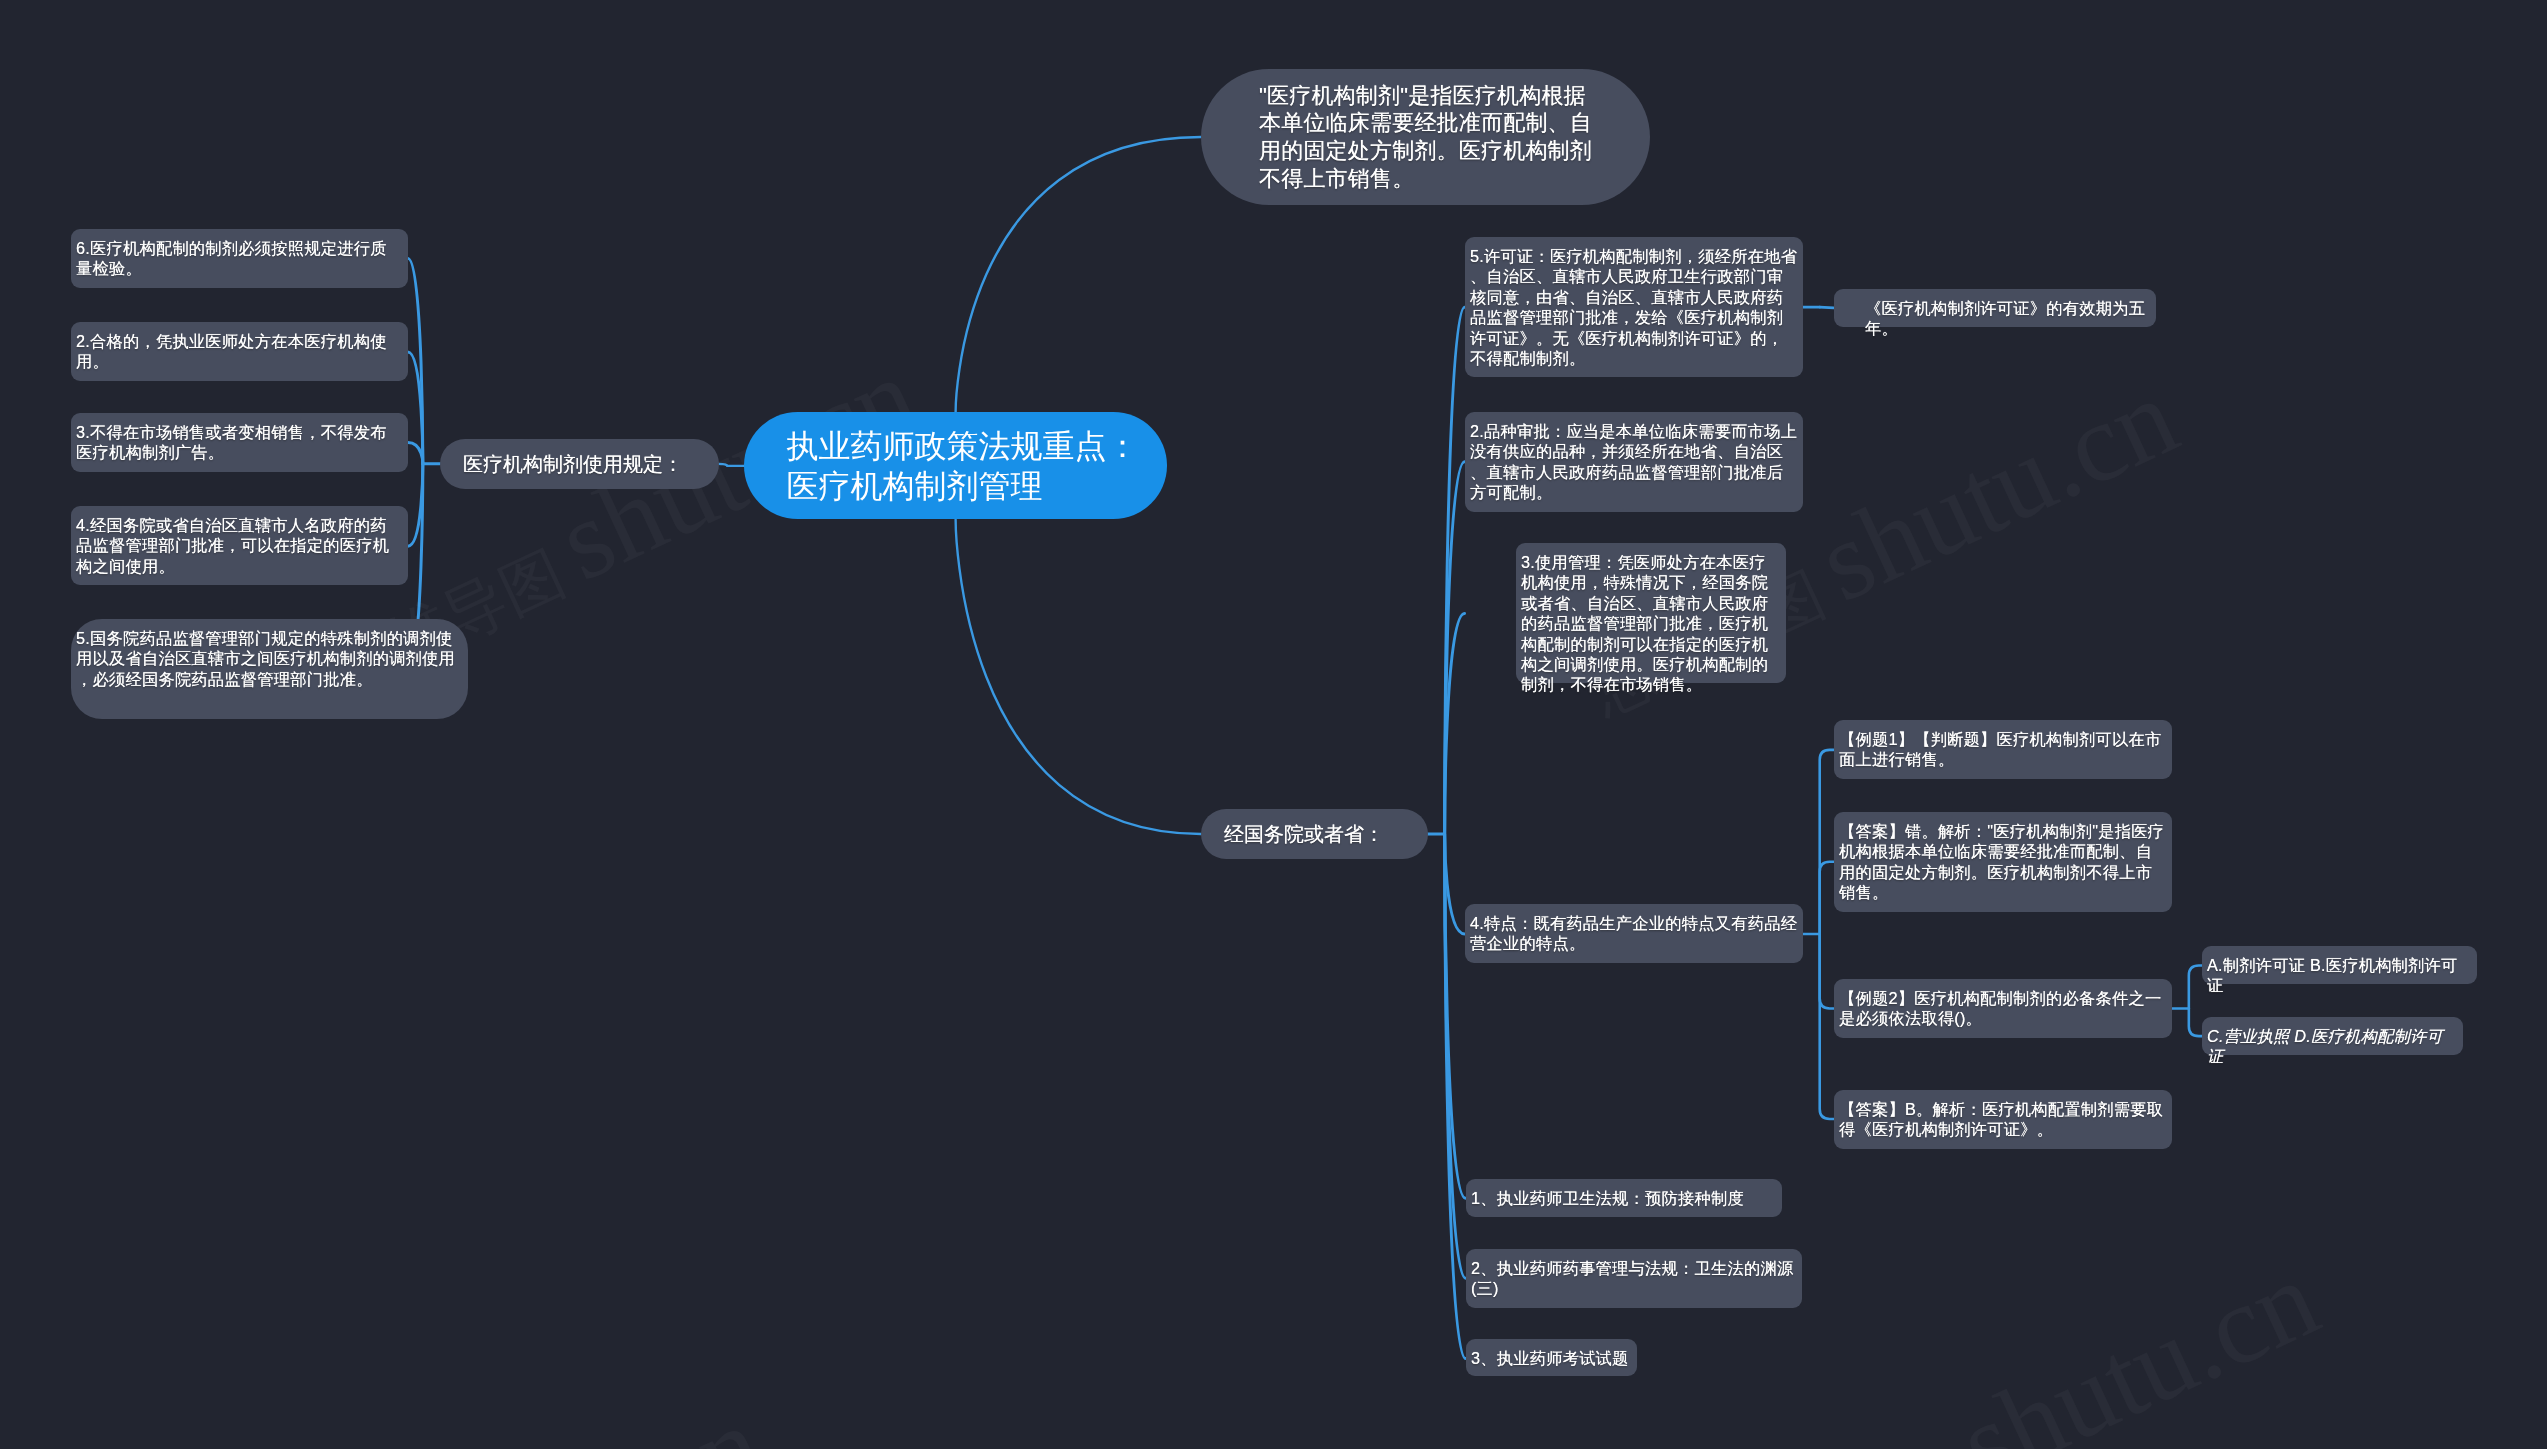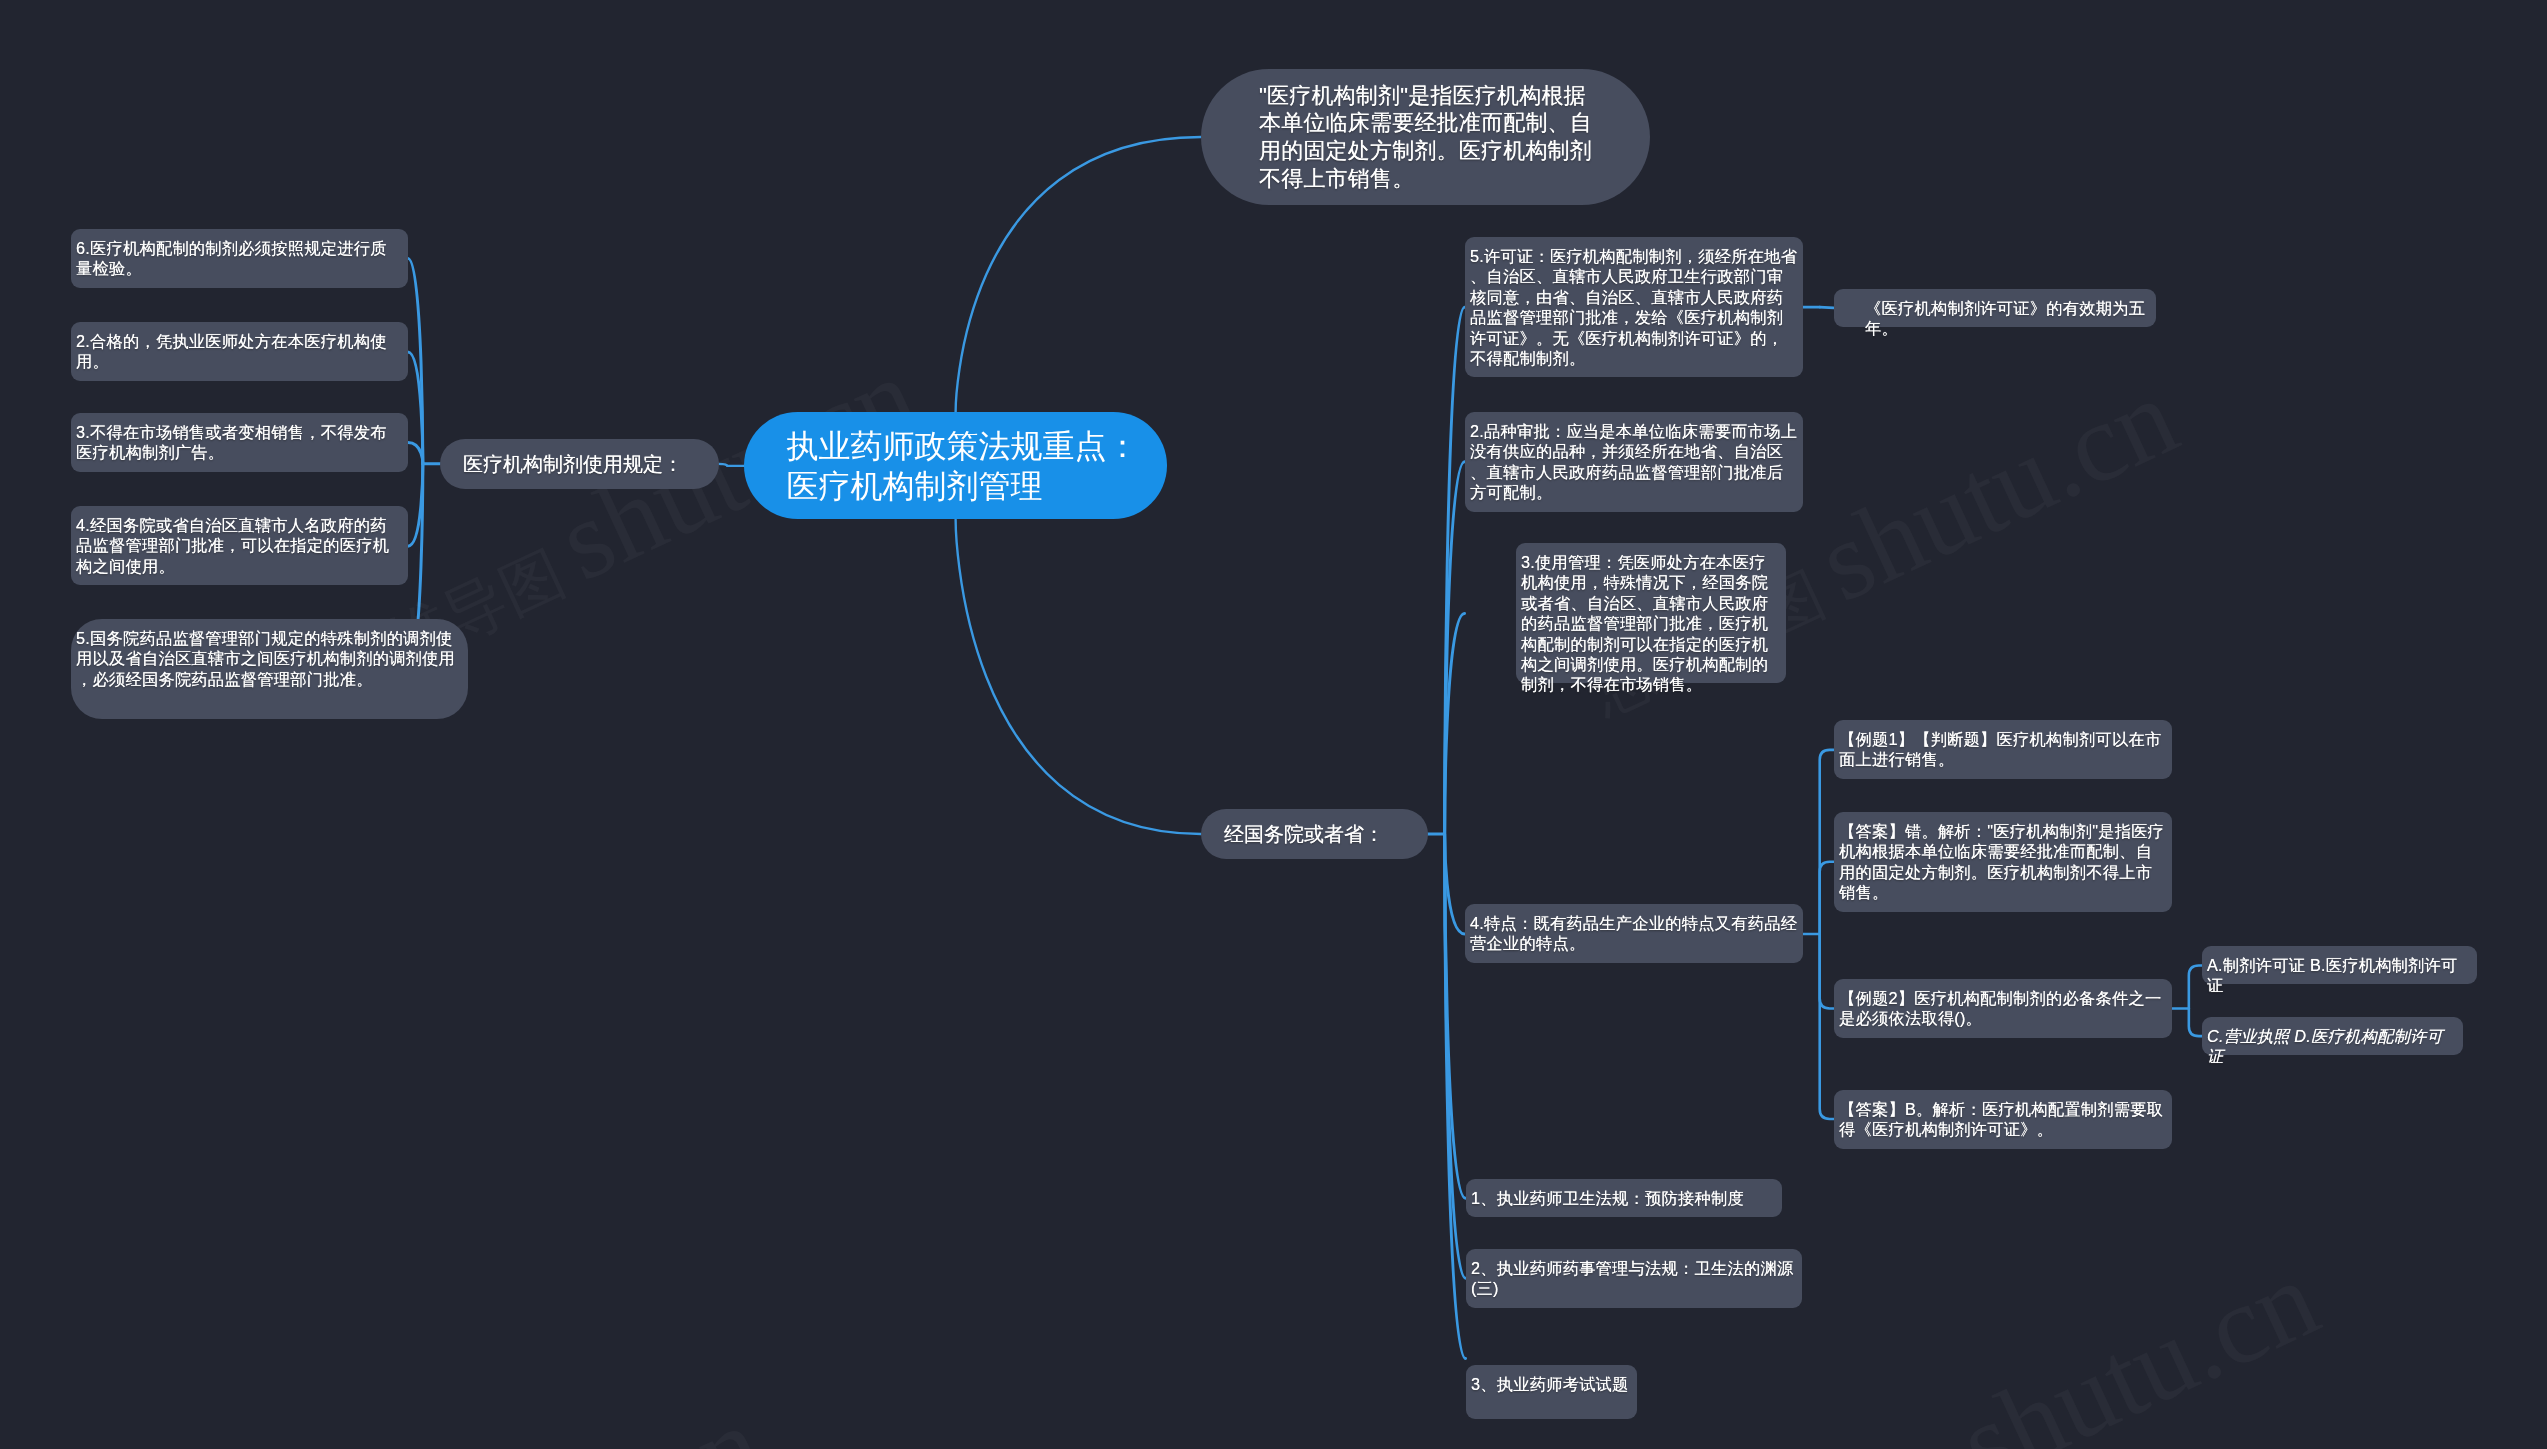--- a/index.html
+++ b/index.html
@@ -124,17 +124,17 @@
     </div>
     <div class="node box" style="left: 2202px; top: 1017px; width: 261px; height: 38px; font-style: italic;">
       <span class="tx">C.营业执照 D.医疗机构配制许可证</span>
     </div>
     <div class="node box" style="left: 1466px; top: 1179px; width: 316px; height: 38px;">
       <span class="tx">1、执业药师卫生法规：预防接种制度</span>
     </div>
     <div class="node box" style="left: 1466px; top: 1249px; width: 336px; height: 59px;">
       <span class="tx">2、执业药师药事管理与法规：卫生法的渊源(三)</span>
     </div>
-    <div class="node box" style="left: 1466px; top: 1339px; width: 171px; height: 54px; margin-top: 26px;">
+    <div class="node box" style="left: 1466px; top: 1339px; width: 171px; height: 37px;">
       <span class="tx">3、执业药师考试试题</span>
     </div>
   </div>
 
 
 </body></html>

